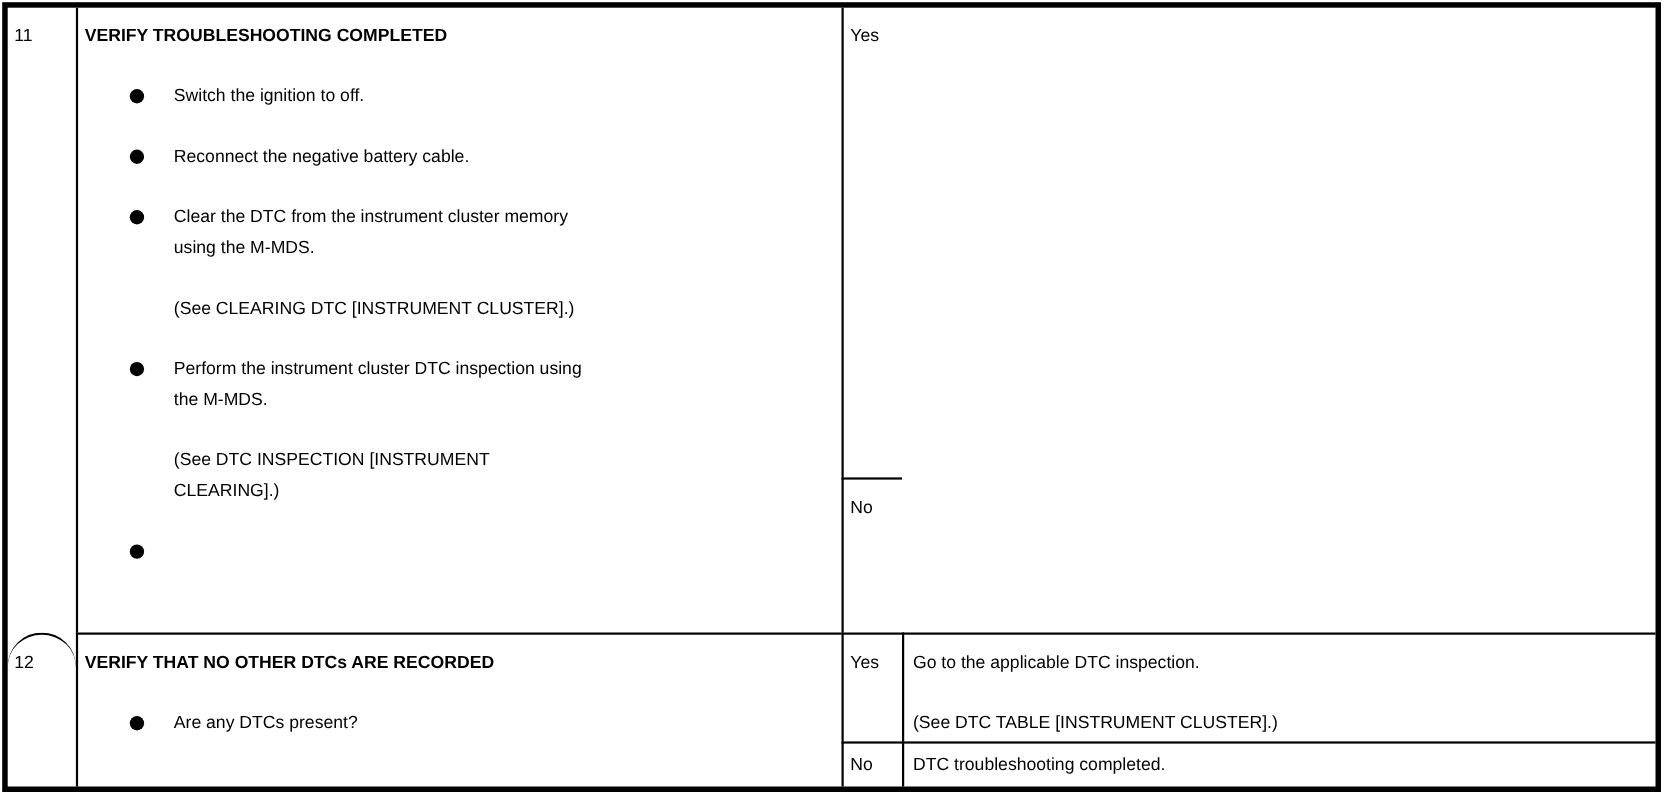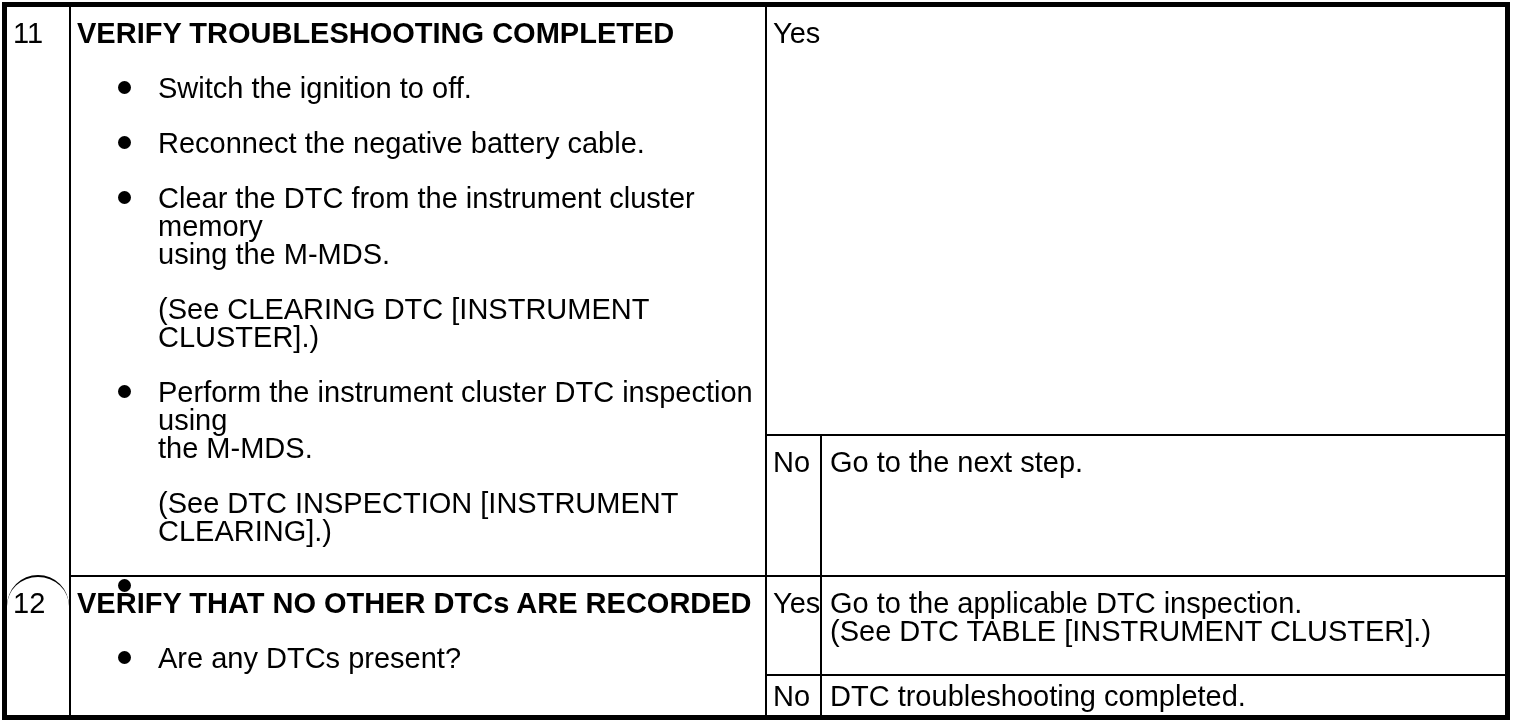--- a/index.html
+++ b/index.html
@@ -19,21 +19,21 @@
     position: absolute;
     left: 2px;
     top: 2px;
     width: 1498px;
     height: 708px;
     border: 5px solid #000000;
     background: #ffffff;
     display: grid;
     grid-template-columns: 62px 696px 55px 685px;
     grid-template-rows: 427px 141px 99px 41px;
-    font-size: 29px;
+    font-size: 16px;
     line-height: 28px;
   }
   .cell { box-sizing: border-box; }
   .bl { border-left: 2px solid #000000; }
   .bt { border-top: 2px solid #000000; }
 
   .c1r12 { grid-column: 1; grid-row: 1 / span 2; }
   .c2r12 { grid-column: 2; grid-row: 1 / span 2; }
   .c3r1  { grid-column: 3; grid-row: 1; }
   .c4r1  { grid-column: 4; grid-row: 1; }
@@ -61,21 +61,21 @@
   }
   .bullet {
     position: absolute;
     left: 41px;
     top: 7px;
     width: 13px;
     height: 13px;
     background: #000000;
     border-radius: 50%;
   }
-  .gap-line { }
+  .gap-line { margin-top: 27px; }
 </style>
 </head>
 <body>
 
 <div class="sheet">
   <div class="ts-table">
 
     <div class="cell num-cell c1r12">
       <span>11</span>
     </div>
@@ -120,23 +120,20 @@
       </div>
     </div>
 
     <div class="cell label-cell c3r1 bl">
       <span>Yes</span>
     </div>
 
     <div class="cell label-cell c3r2 bl bt">
       <span>No</span>
     </div>
-    <div class="cell result-cell c4r2 bl bt">
-      <div>Go to the next step.</div>
-    </div>
 
     <div class="cell num-cell c1r34 bt">
       <span>12</span>
     </div>
 
     <div class="cell action-cell c2r34 bl bt">
       <div class="step-title">VERIFY THAT NO OTHER DTCs ARE RECORDED</div>
       <div class="para">
         <span class="bullet"></span>
         <div>Are any DTCs present?</div>

